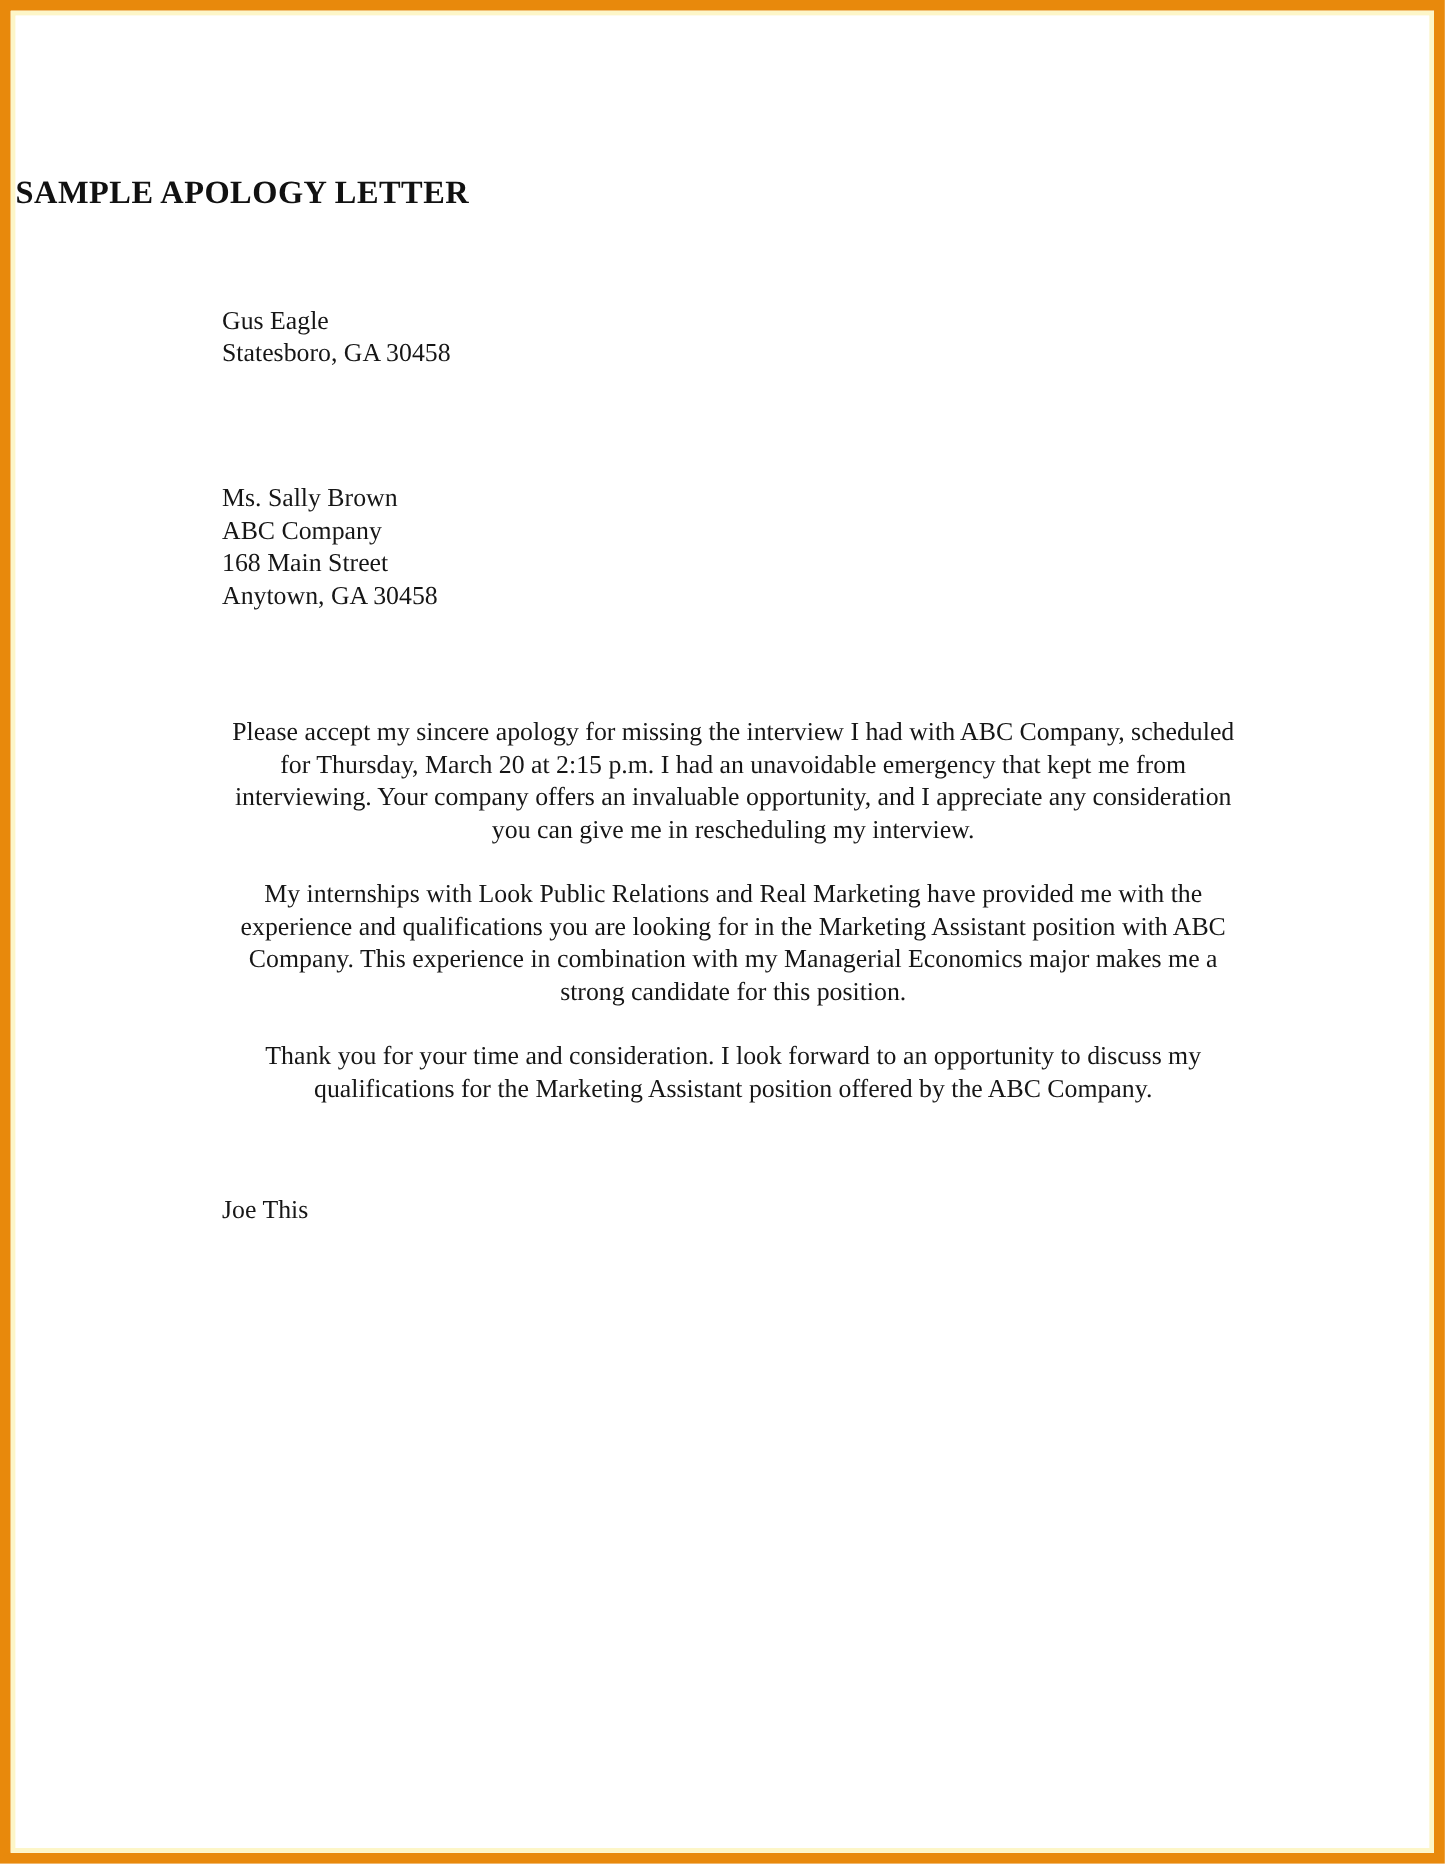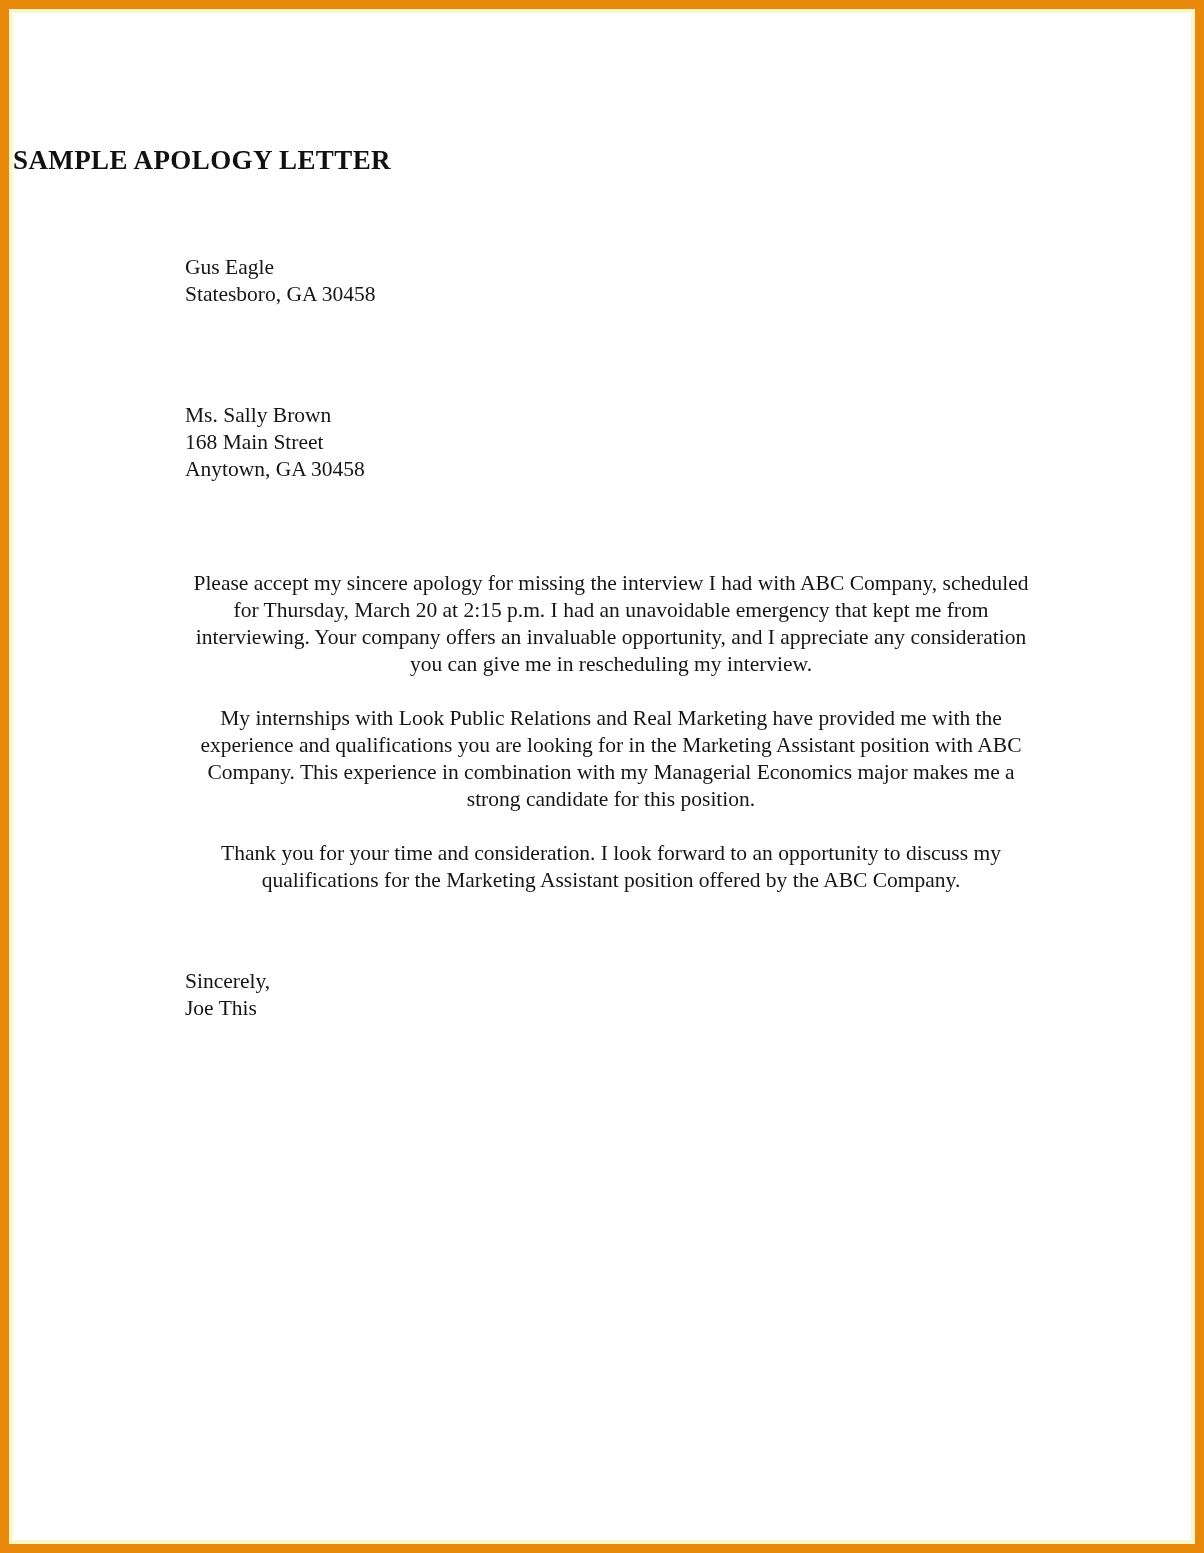--- a/index.html
+++ b/index.html
@@ -104,20 +104,21 @@
           <span class="line">Statesboro, GA 30458</span>
         </div>
 
         <div class="gap-sender-date"></div>
 
 
         <div class="gap-date-recipient"></div>
 
         <div class="block">
           <span class="line">Ms. Sally Brown</span>
+          <span class="line">ABC Company</span>
           <span class="line">168 Main Street</span>
           <span class="line">Anytown, GA 30458</span>
         </div>
 
         <div class="gap-recipient-salutation"></div>
 
 
         <div class="gap-salutation-body"></div>
 
         <p class="para">Please accept my sincere apology for missing the interview I had with ABC Company, scheduled for Thursday, March 20 at 2:15 p.m. I had an unavoidable emergency that kept me from interviewing. Your company offers an invaluable opportunity, and I appreciate any consideration you can give me in rescheduling my interview.</p>
@@ -126,20 +127,19 @@
 
         <p class="para">My internships with Look Public Relations and Real Marketing have provided me with the experience and qualifications you are looking for in the Marketing Assistant position with ABC Company. This experience in combination with my Managerial Economics major makes me a strong candidate for this position.</p>
 
         <div class="gap-para"></div>
 
         <p class="para">Thank you for your time and consideration. I look forward to an opportunity to discuss my qualifications for the Marketing Assistant position offered by the ABC Company.</p>
 
         <div class="gap-body-closing"></div>
 
         <div class="block">
-          <span class="line">Sincerely,</span>
           <span class="line">Joe This</span>
         </div>
 
       </div>
     </div>
   </div>
 </div>
 
 </body></html>

